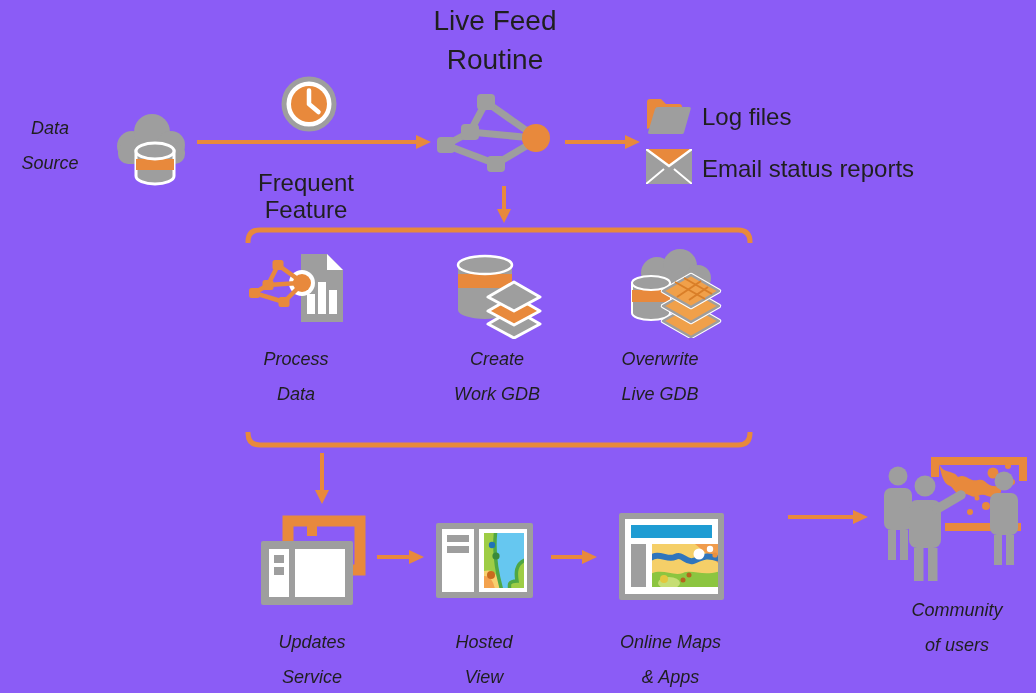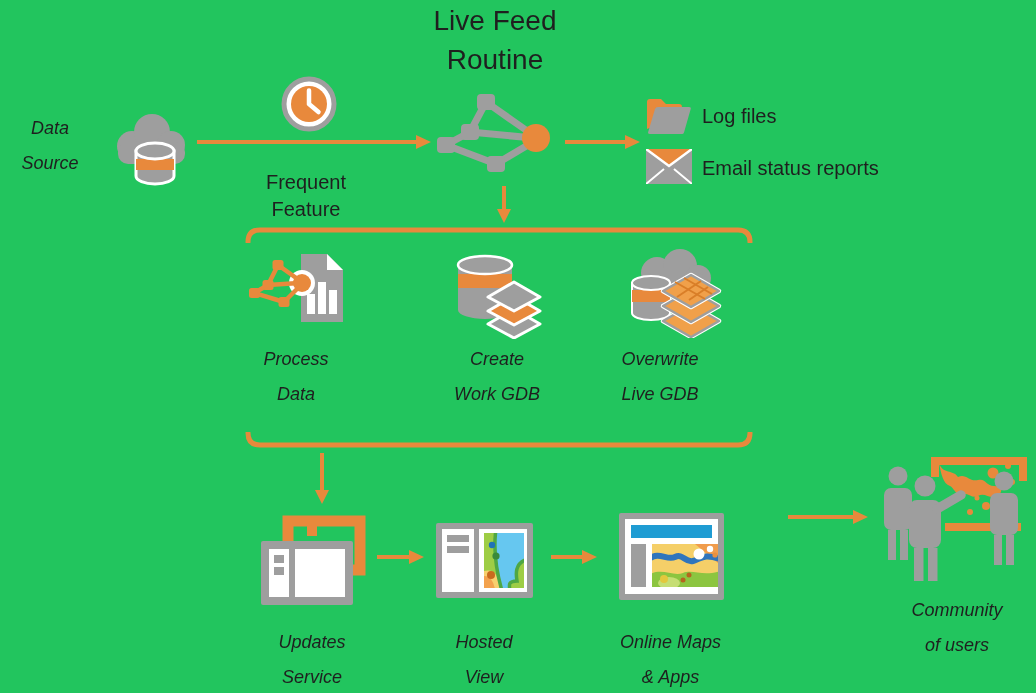--- a/index.html
+++ b/index.html
@@ -1,21 +1,21 @@
 <!DOCTYPE html>
 <html><head>
 <meta charset="utf-8">
 <style>
   html,body{margin:0;padding:0;background:#ffffff;}
   #canvas{
-    position:relative;width:1036px;height:693px;background:#22c55e;overflow:hidden;
+    position:relative;width:1036px;height:693px;background:#8b5cf6;overflow:hidden;
     font-family:"Liberation Sans", sans-serif;color:#1f1f1f;
   }
   .lbl{position:absolute;text-align:center;font-size:18px;line-height:35px;color:#1f1f1f;font-style:italic;}
-  .lbl-sm{position:absolute;text-align:center;font-size:20px;line-height:27px;color:#1f1f1f;}
+  .lbl-sm{position:absolute;text-align:center;font-size:24px;line-height:27px;color:#1f1f1f;}
   .lbl-line{white-space:nowrap;}
   .title{position:absolute;left:355px;top:1px;width:280px;text-align:center;font-size:28px;line-height:39px;color:#1f1f1f;}
   .abs{position:absolute;}
   svg{display:block;}
 </style>
 </head>
 <body>
 
 <div id="canvas">
 

